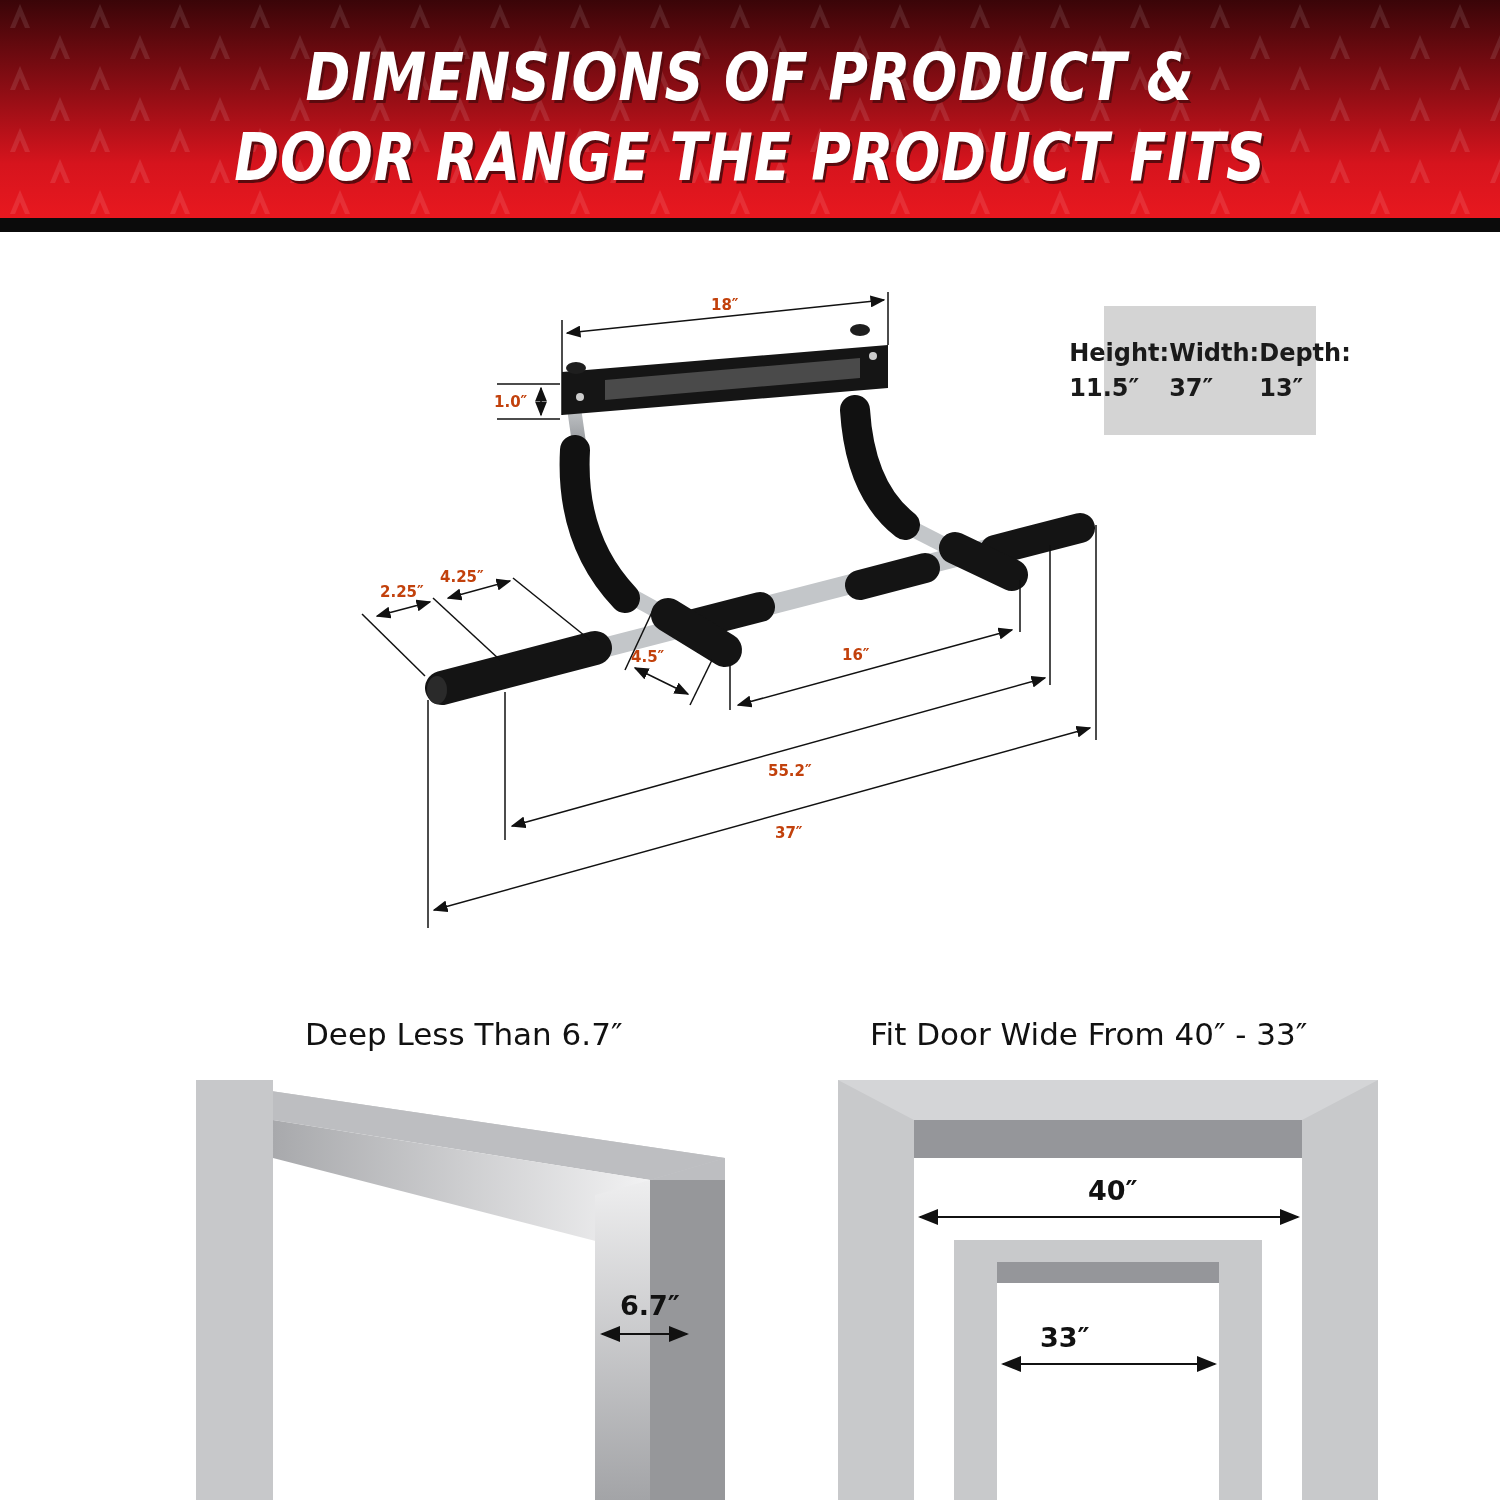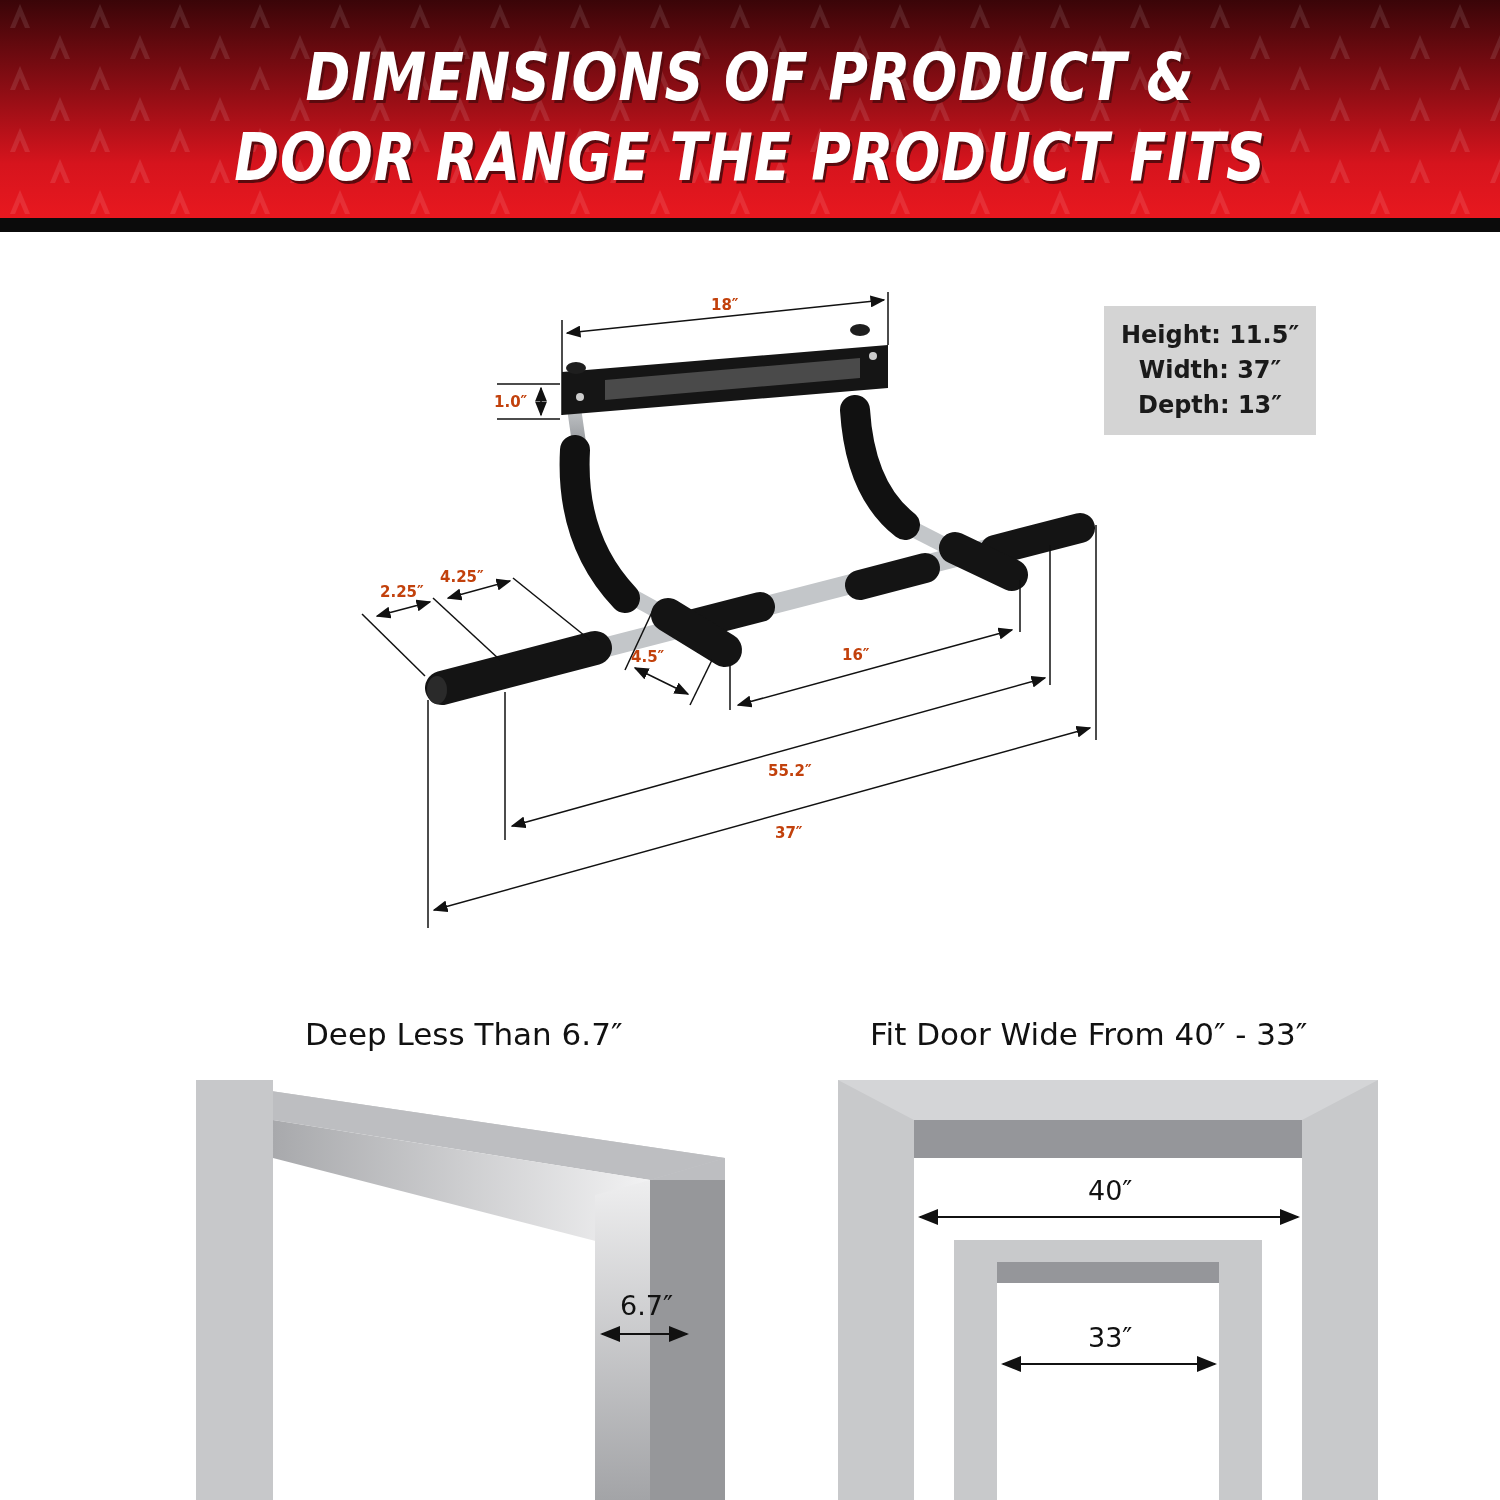--- a/index.html
+++ b/index.html
@@ -6,25 +6,25 @@
   body{width:1500px;height:1500px;position:relative;overflow:hidden;font-family:"DejaVu Sans",sans-serif;}
   .banner{position:absolute;left:0;top:0;width:1500px;height:218px;
     background:linear-gradient(180deg,#3a0508 0%,#8b0d14 40%,#d6141d 75%,#e8181f 100%);overflow:hidden;padding-left:28px;}
   .banner-pattern{position:absolute;inset:0;}
   .banner-stripe{position:absolute;left:0;top:218px;width:1500px;height:14px;background:#0b0b0b;}
   .banner-title{position:absolute;left:0;top:38px;width:1500px;text-align:center;color:#fff;
     font-family:"DejaVu Sans",sans-serif;font-weight:bold;font-style:italic;font-size:66px;line-height:80px;
     letter-spacing:1px;transform:scaleX(0.82);transform-origin:center;
     text-shadow:3px 3px 0 #5a0a0e;}
   .spec-box{position:absolute;left:1104px;top:306px;width:212px;height:129px;background:#d4d4d4;
-    display:flex;flex-direction:column;align-items:center;justify-content:center;}
+    display:flex;flex-direction:row;align-items:center;justify-content:center;}
   .spec-line{font-family:"DejaVu Sans",sans-serif;font-weight:bold;font-size:24px;line-height:35px;color:#1a1a1a;}
   .dim{position:absolute;font-family:"DejaVu Sans",sans-serif;font-weight:bold;font-size:15px;color:#c2410c;}
   .sec-title{position:absolute;font-family:"DejaVu Sans",sans-serif;font-weight:normal;font-size:31px;color:#111;}
-  .door-label{position:absolute;font-family:"DejaVu Sans",sans-serif;font-weight:normal;font-size:27px;color:#111;}
+  .door-label{position:absolute;font-family:"DejaVu Sans",sans-serif;font-weight:bold;font-size:27px;color:#111;}
   svg{position:absolute;}
 </style>
 </head>
 <body>
 
 <div class="banner">
   <svg class="banner-pattern" width="1500" height="218">
     <defs>
       <pattern id="tri" width="80" height="62" patternUnits="userSpaceOnUse">
         <path d="M20 4 L30 28 L25 28 L20 16 L15 28 L10 28 Z" fill="rgba(255,255,255,0.10)"></path>
@@ -149,13 +149,13 @@
   <polygon points="0,0 540,0 464,40 76,40" fill="#d4d5d7"></polygon>
   <rect x="76" y="40" width="388" height="380" fill="#fff"></rect>
   <rect x="76" y="40" width="388" height="38" fill="#95969a"></rect>
   <rect x="116" y="160" width="308" height="260" fill="#c8c9cb"></rect>
   <rect x="159" y="182" width="222" height="238" fill="#fff"></rect>
   <rect x="159" y="182" width="222" height="21" fill="#95969a"></rect>
   <line x1="82" y1="137" x2="460" y2="137" stroke="#111" stroke-width="2" marker-start="url(#ah)" marker-end="url(#ah)"></line>
   <line x1="165" y1="284" x2="377" y2="284" stroke="#111" stroke-width="2" marker-start="url(#ah)" marker-end="url(#ah)"></line>
 </svg>
 <div class="door-label" style="left:1088px;top:1175px">40″</div>
-<div class="door-label" style="left:1088px;top:1322px">33″</div>
+<div class="door-label" style="left:1040px;top:1322px">33″</div>
 
 </body></html>

